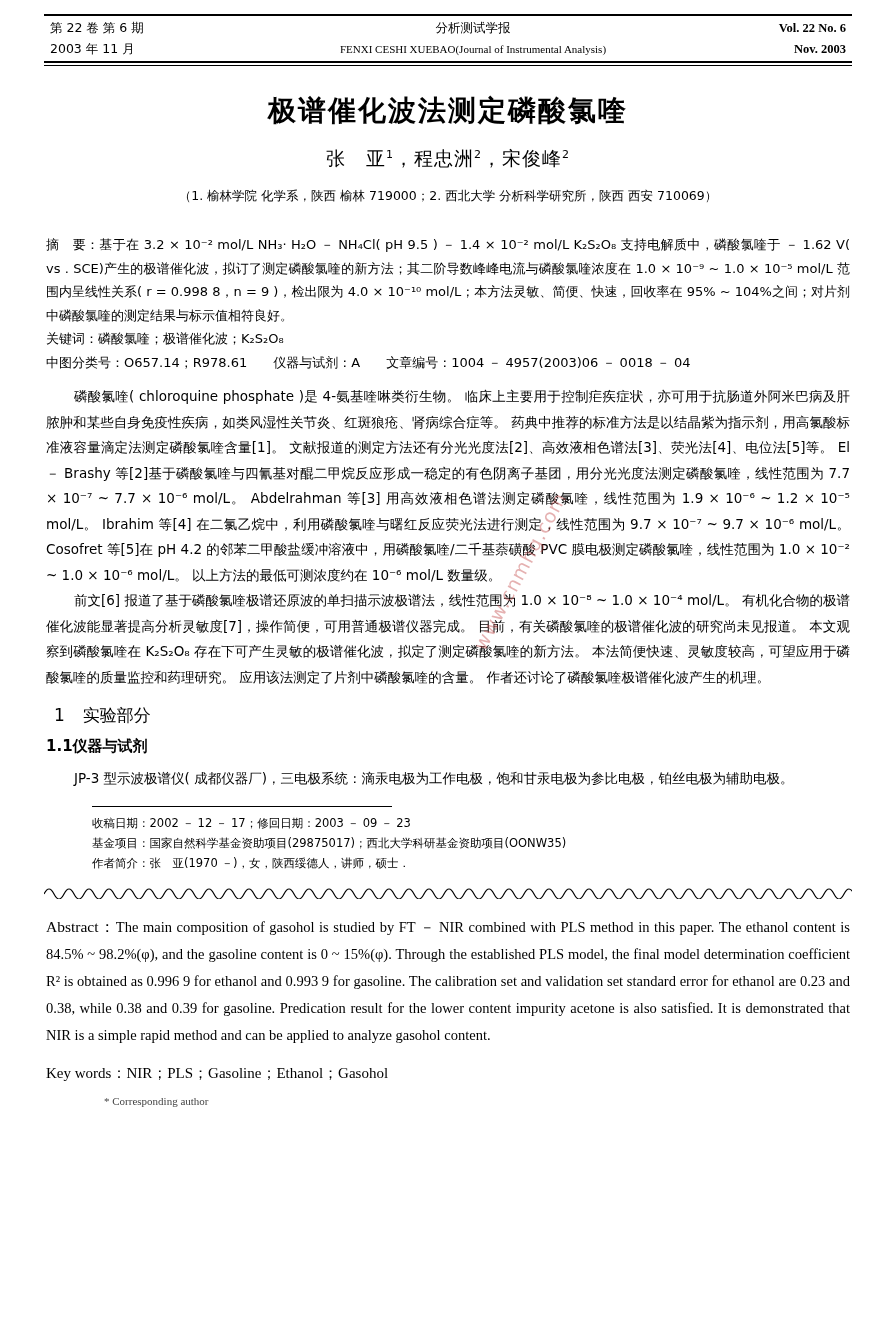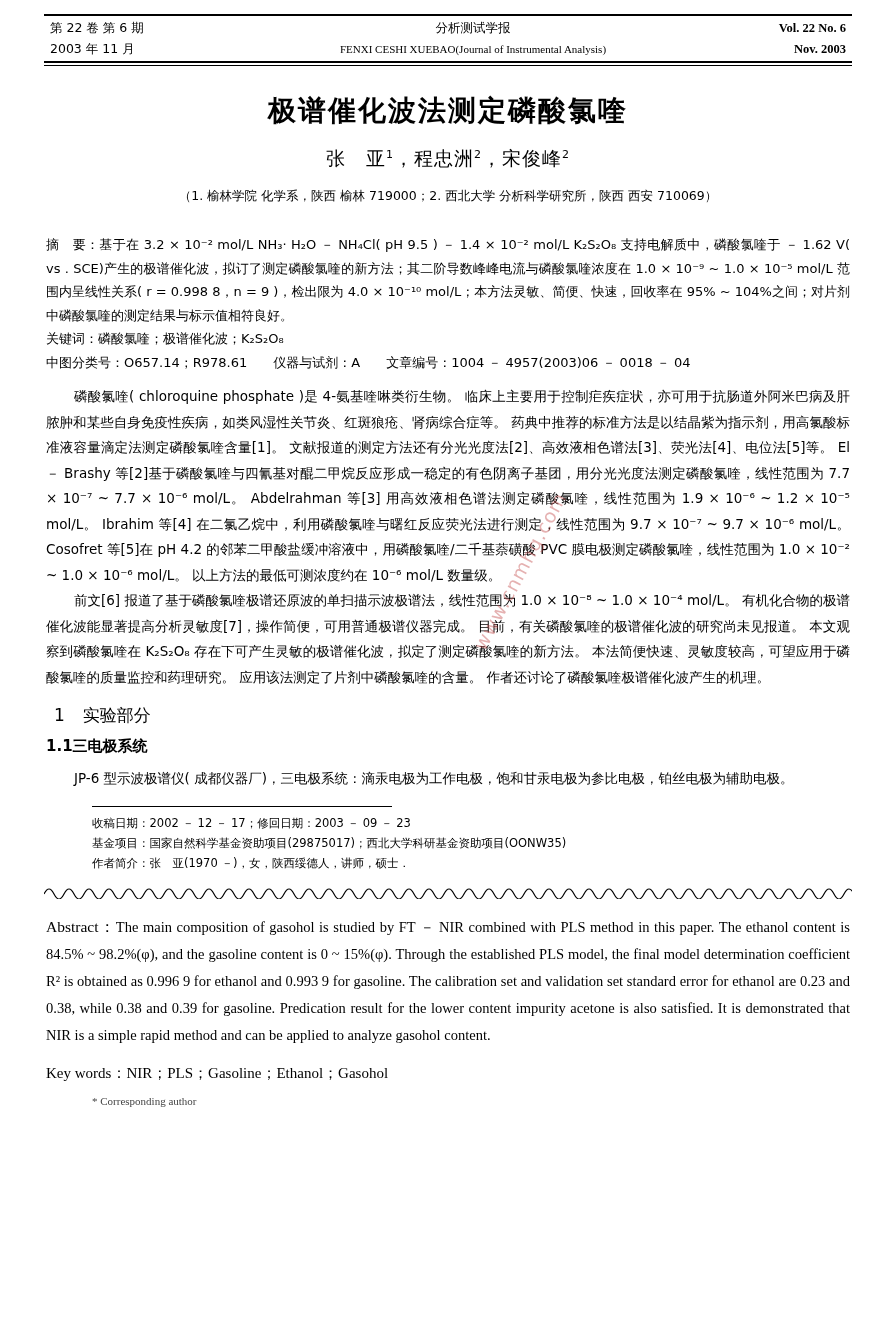--- a/index.html
+++ b/index.html
@@ -149,21 +149,21 @@
   .eng-kw {
     font-family: "Liberation Serif", serif;
     font-size: 15px;
     margin-top: 8px;
     padding: 0 2px;
   }
   .corr {
     font-family: "Liberation Serif", serif;
     font-size: 11px;
     margin-top: 12px;
-    margin-left: 48px;
+    margin-left: 60px;
     color: #444;
   }
 
   
   .watermark {
     position: absolute;
     left: 432px;
     top: 560px;
     transform: rotate(-62deg);
     color: rgba(190, 60, 60, 0.40);
@@ -213,25 +213,25 @@
   <div class="body-text">
     <p>磷酸氯喹( chloroquine phosphate )是 4-氨基喹啉类衍生物。 临床上主要用于控制疟疾症状，亦可用于抗肠道外阿米巴病及肝脓肿和某些自身免疫性疾病，如类风湿性关节炎、红斑狼疮、肾病综合症等。 药典中推荐的标准方法是以结晶紫为指示剂，用高氯酸标准液容量滴定法测定磷酸氯喹含量[1]。 文献报道的测定方法还有分光光度法[2]、高效液相色谱法[3]、荧光法[4]、电位法[5]等。 El － Brashy 等[2]基于磷酸氯喹与四氰基对醌二甲烷反应形成一稳定的有色阴离子基团，用分光光度法测定磷酸氯喹，线性范围为 7.7 × 10⁻⁷ ~ 7.7 × 10⁻⁶ mol/L。 Abdelrahman 等[3] 用高效液相色谱法测定磷酸氯喹，线性范围为 1.9 × 10⁻⁶ ~ 1.2 × 10⁻⁵ mol/L。 Ibrahim 等[4] 在二氯乙烷中，利用磷酸氯喹与曙红反应荧光法进行测定，线性范围为 9.7 × 10⁻⁷ ~ 9.7 × 10⁻⁶ mol/L。 Cosofret 等[5]在 pH 4.2 的邻苯二甲酸盐缓冲溶液中，用磷酸氯喹/二千基萘磺酸 PVC 膜电极测定磷酸氯喹，线性范围为 1.0 × 10⁻² ~ 1.0 × 10⁻⁶ mol/L。 以上方法的最低可测浓度约在 10⁻⁶ mol/L 数量级。</p>
     <p>前文[6] 报道了基于磷酸氯喹极谱还原波的单扫描示波极谱法，线性范围为 1.0 × 10⁻⁸ ~ 1.0 × 10⁻⁴ mol/L。 有机化合物的极谱催化波能显著提高分析灵敏度[7]，操作简便，可用普通极谱仪器完成。 目前，有关磷酸氯喹的极谱催化波的研究尚未见报道。 本文观察到磷酸氯喹在 K₂S₂O₈ 存在下可产生灵敏的极谱催化波，拟定了测定磷酸氯喹的新方法。 本法简便快速、灵敏度较高，可望应用于磷酸氯喹的质量监控和药理研究。 应用该法测定了片剂中磷酸氯喹的含量。 作者还讨论了磷酸氯喹极谱催化波产生的机理。</p>
   </div>
 
   <div class="sec-h1">
     <span class="num">1</span><span>实验部分</span>
   </div>
 
   <div class="sec-h2">
-    <span class="num">1.1</span><span>三电极系统</span>
+    <span class="num">1.1</span><span>仪器与试剂</span>
   </div>
 
   <div class="body-text">
-    <p>JP-6 型示波极谱仪( 成都仪器厂)，三电极系统：滴汞电极为工作电极，饱和甘汞电极为参比电极，铂丝电极为辅助电极。</p>
+    <p>JP-3 型示波极谱仪( 成都仪器厂)，三电极系统：滴汞电极为工作电极，饱和甘汞电极为参比电极，铂丝电极为辅助电极。</p>
   </div>
 
   <div class="fn-rule"></div>
   <div class="footnote">
     <div>收稿日期：2002 － 12 － 17；修回日期：2003 － 09 － 23</div>
     <div>基金项目：国家自然科学基金资助项目(29875017)；西北大学科研基金资助项目(OONW35)</div>
     <div>作者简介：张　亚(1970 －)，女，陕西绥德人，讲师，硕士．</div>
   </div>
 
   <div class="wavy">

